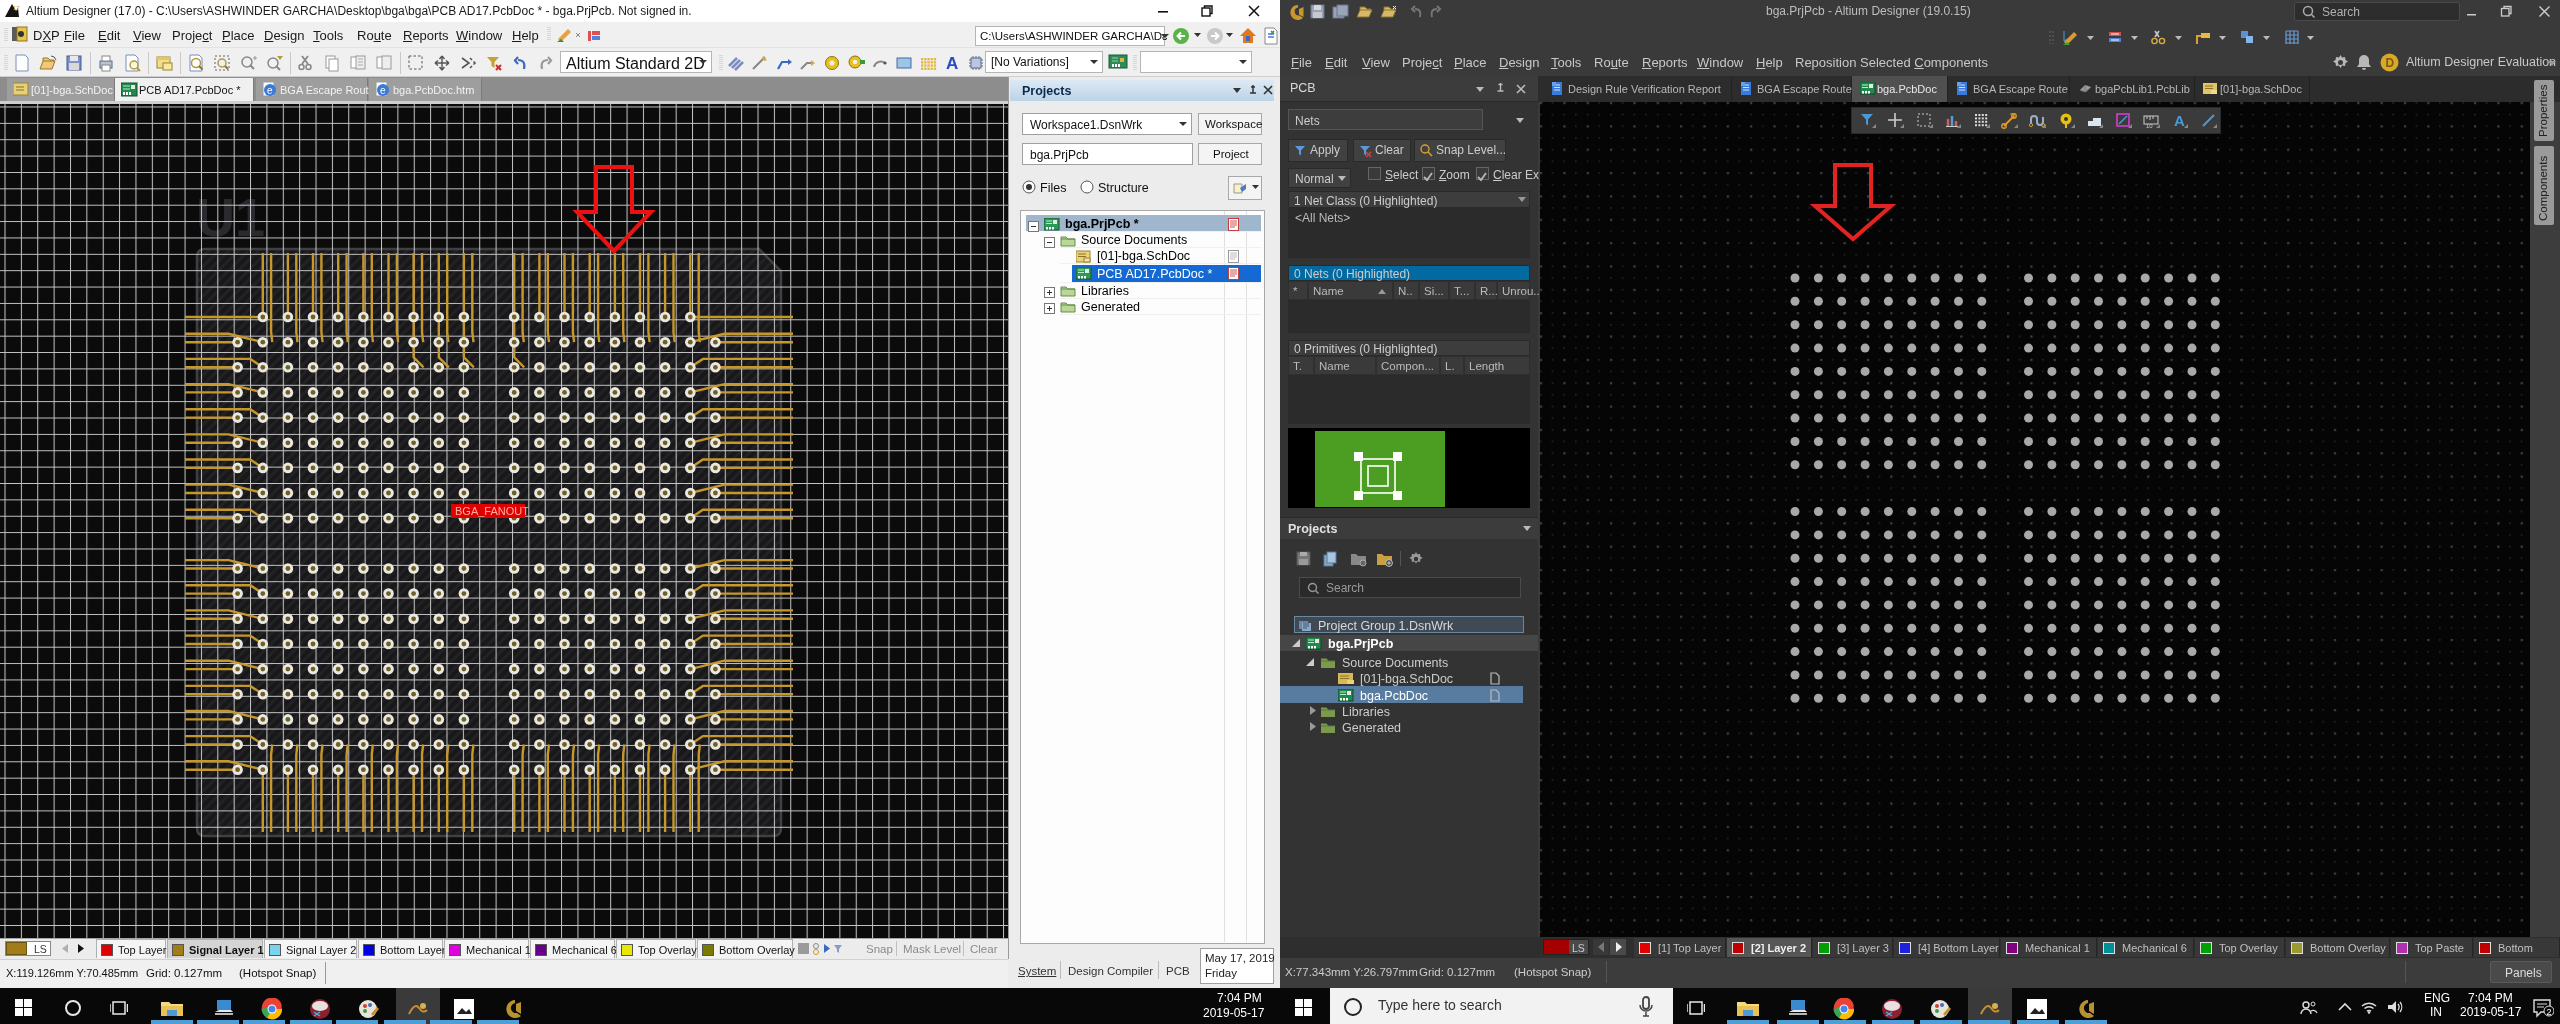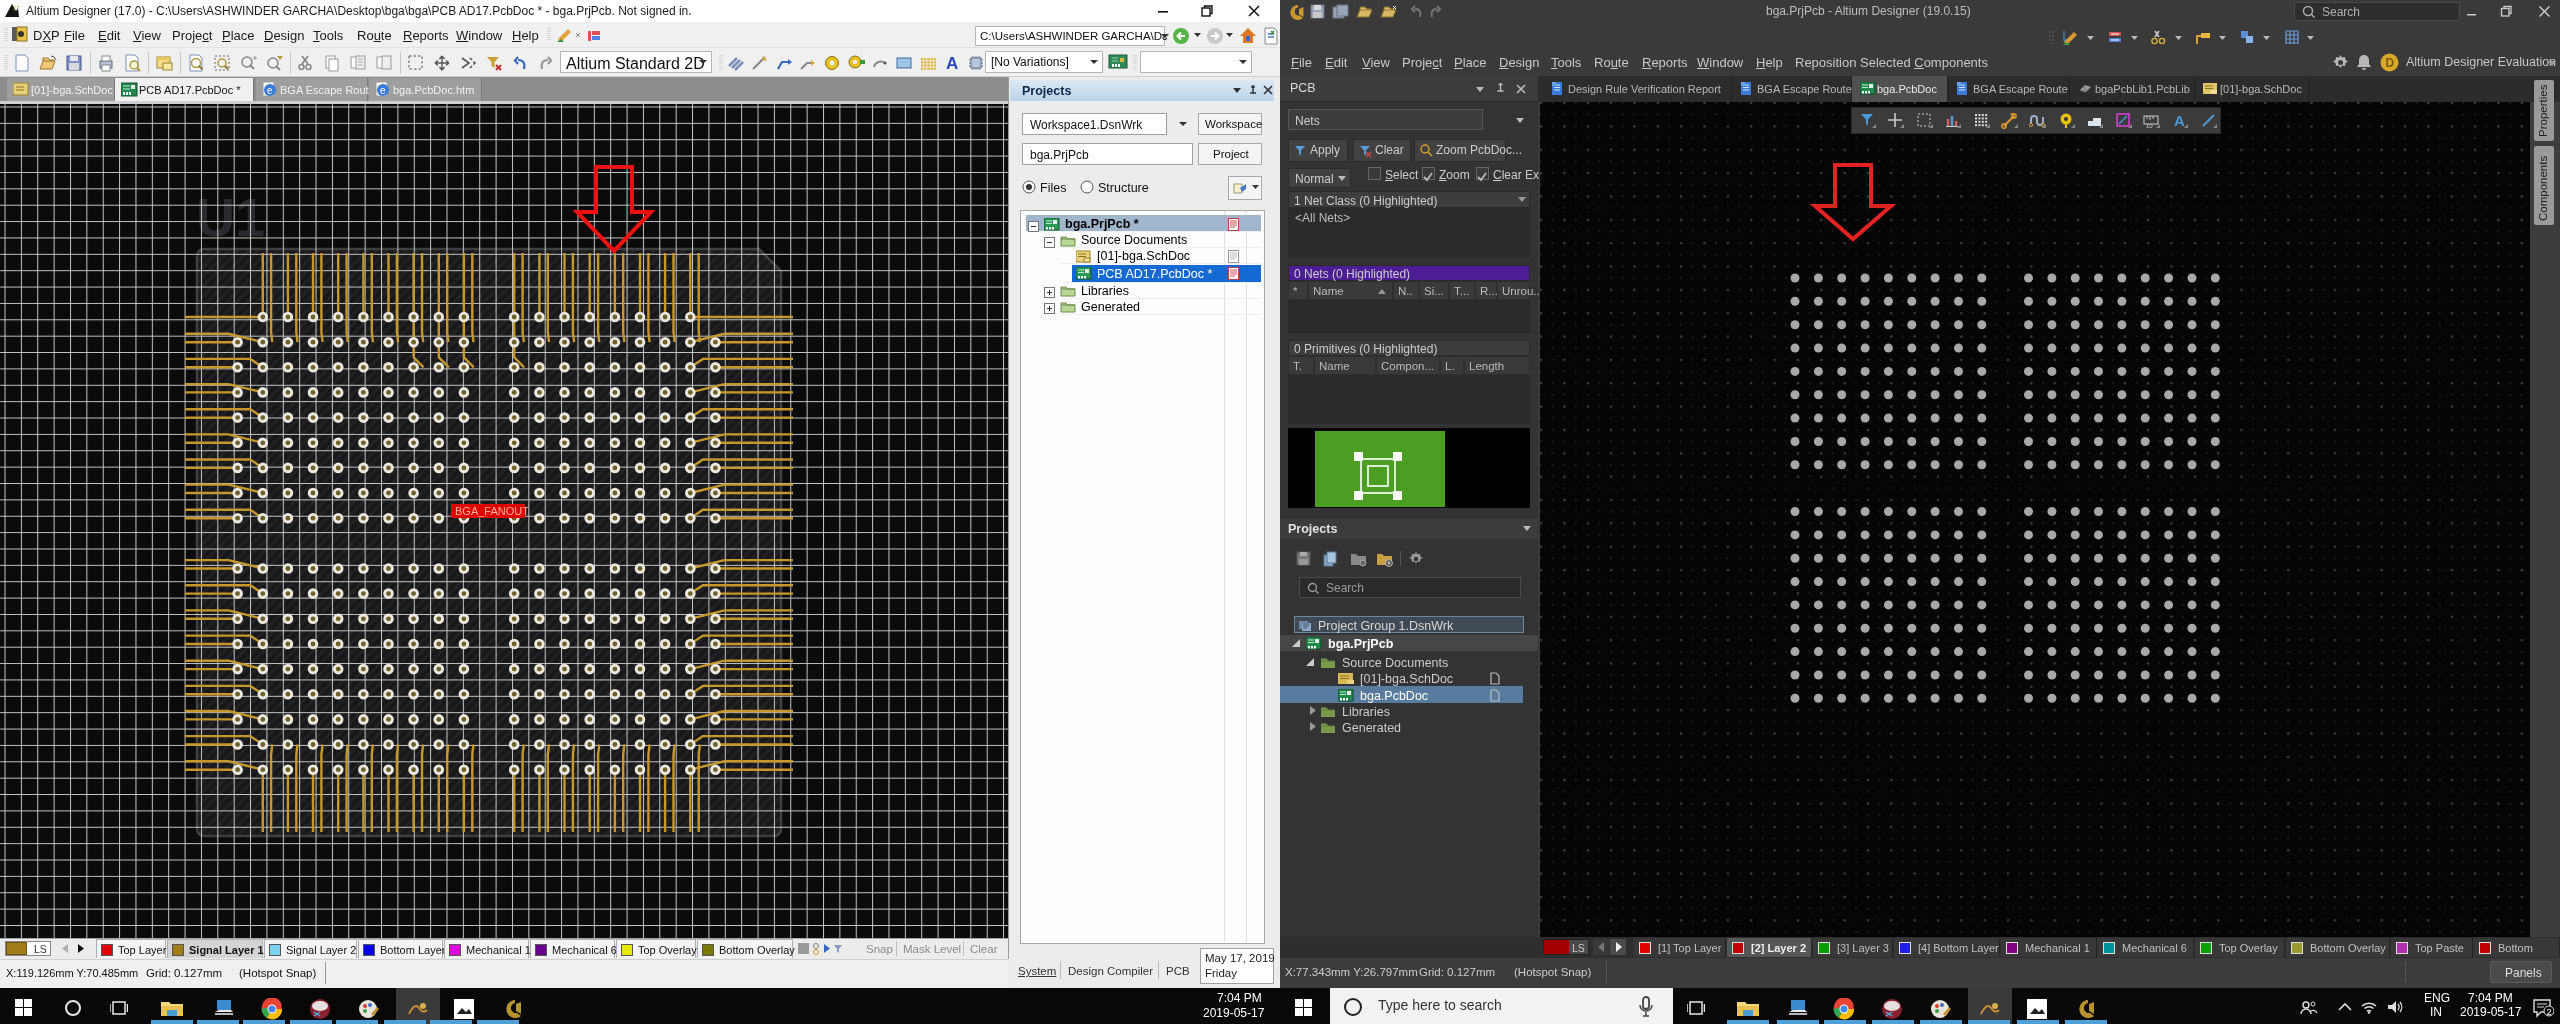--- a/index.html
+++ b/index.html
@@ -704,21 +704,21 @@
     </div>
 <svg class="abs" style="left:1233px;top:88px" width="9" height="7">
       <path d="M0 0 l4 5 4-5" fill="#333"></path>
     </svg>
 <svg class="abs" style="left:1248px;top:84px" width="10" height="13">
       <path d="M5 1 v8 M2 9 h6 M3 3 h4" stroke="#333" stroke-width="1.5"></path>
     </svg>
 <svg class="abs" style="left:1263px;top:85px" width="10" height="10">
       <path d="M1 1 l8 8 m0 -8 l-8 8" stroke="#333" stroke-width="1.6"></path>
     </svg>
-<div style="position:absolute;left:1022px;top:113px;width:145px;height:22px;background:#fff;border:1px solid #a0a0a0;">
+<div style="position:absolute;left:1022px;top:113px;width:170px;height:22px;background:#fff;border:1px solid #a0a0a0;">
       <div style="position:absolute;left:7px;top:5px;font-size:12px;color:#111;font-weight:normal;white-space:nowrap;line-height:1;">Workspace1.DsnWrk</div>
     </div>
 <svg class="abs" style="left:1178px;top:121px" width="10" height="8">
       <path d="M1 1 l4 4 4-4" fill="#333"></path>
     </svg>
 <div style="position:absolute;left:1198px;top:113px;width:64px;height:22px;background:#f4f4f4;border:1px solid #a8a8a8;">
       <div style="position:absolute;left:6px;top:5px;font-size:11.5px;color:#111;font-weight:normal;white-space:nowrap;line-height:1;">Workspace</div>
     </div>
 <div style="position:absolute;left:1022px;top:143px;width:171px;height:22px;background:#fff;border:1px solid #a0a0a0;">
       <div style="position:absolute;left:7px;top:5px;font-size:12px;color:#111;font-weight:normal;white-space:nowrap;line-height:1;">bga.PrjPcb</div>
@@ -1192,21 +1192,21 @@
         <path d="M1 1 h10 l-4 4.5 v5 l-2 -1.5 v-3.5 z" fill="#5a9ad8"></path>
         <path d="M7 7 l5 5 m0 -5 l-5 5" stroke="#d04040" stroke-width="1.6"></path>
       </svg>
       <div style="position:absolute;left:21px;top:4px;font-size:12px;color:#ccc;font-weight:normal;white-space:nowrap;line-height:1;">Clear</div>
     </div>
 <div style="position:absolute;left:134px;top:139px;width:92px;height:23px;background:#414141;border:1px solid #2a2a2a;">
       <svg width="13" height="13" style="position:absolute;left:5px;top:4px">
         <circle cx="5" cy="5" r="4" fill="none" stroke="#d8a030" stroke-width="1.4"></circle>
         <path d="M8 8 l4 4" stroke="#d8a030" stroke-width="1.6"></path>
       </svg>
-      <div style="position:absolute;left:21px;top:4px;font-size:12px;color:#ccc;font-weight:normal;white-space:nowrap;line-height:1;">Zoom PcbDoc...</div>
+      <div style="position:absolute;left:21px;top:4px;font-size:12px;color:#ccc;font-weight:normal;white-space:nowrap;line-height:1;">Snap Level...</div>
     </div>
 <div style="position:absolute;left:8px;top:168px;width:63px;height:20px;background:#414141;border:1px solid #2a2a2a;">
       <div style="position:absolute;left:6px;top:4px;font-size:12px;color:#ccc;font-weight:normal;white-space:nowrap;line-height:1;">Normal</div>
     </div>
 <svg class="abs" style="left:58px;top:176px" width="9" height="6">
       <path d="M0 0 l4 5 4 -5" fill="#bbb"></path>
     </svg>
 <div style="position:absolute;left:88px;top:167px;width:13px;height:13px;background:#3a3a3a;border:1px solid #666;"></div>
 <div style="position:absolute;left:105px;top:169px;font-size:12px;color:#ccc;font-weight:normal;white-space:nowrap;line-height:1;"><u>S</u>elect</div>
 <div style="position:absolute;left:142px;top:167px;width:13px;height:13px;background:#3a3a3a;border:1px solid #666;"><svg width="11" height="10">
@@ -1219,21 +1219,21 @@
 <div style="position:absolute;left:213px;top:169px;font-size:12px;color:#ccc;font-weight:normal;white-space:nowrap;line-height:1;"><u>C</u>lear Ex</div>
 <div style="position:absolute;left:8px;top:191px;width:242px;height:17px;background:#3d3d3d;border:1px solid #2a2a2a;">
       <div style="position:absolute;left:5px;top:3px;font-size:12px;color:#ccc;font-weight:normal;white-space:nowrap;line-height:1;">1 Net Class (0 Highlighted)</div>
     </div>
 <svg class="abs" style="left:238px;top:197px" width="9" height="6">
       <path d="M0 0 l4 5 4 -5" fill="#999"></path>
     </svg>
 <div style="position:absolute;left:8px;top:208px;width:242px;height:50px;background:#2b2b2b;border:1px solid #2a2a2a;">
       <div style="position:absolute;left:6px;top:3px;font-size:12px;color:#bbb;font-weight:normal;white-space:nowrap;line-height:1;">&lt;All Nets&gt;</div>
     </div>
-<div style="position:absolute;left:8px;top:265px;width:242px;height:16px;background:#4c1d95;border:1px solid #2a2a2a;">
+<div style="position:absolute;left:8px;top:265px;width:242px;height:16px;background:#0369a1;border:1px solid #2a2a2a;">
       <div style="position:absolute;left:5px;top:2px;font-size:12px;color:#ccc;font-weight:normal;white-space:nowrap;line-height:1;">0 Nets (0 Highlighted)</div>
     </div>
 <div style="position:absolute;left:8px;top:281px;width:20px;height:19px;background:#3a3a3a;border:1px solid #2f2f2f;">
       <div style="position:absolute;left:4px;top:4px;font-size:11.5px;color:#bbb;font-weight:normal;white-space:nowrap;line-height:1;">*</div>
     </div>
 <div style="position:absolute;left:28px;top:281px;width:85px;height:19px;background:#3a3a3a;border:1px solid #2f2f2f;">
       <div style="position:absolute;left:4px;top:4px;font-size:11.5px;color:#bbb;font-weight:normal;white-space:nowrap;line-height:1;">Name</div>
     </div>
 <div style="position:absolute;left:113px;top:281px;width:26px;height:19px;background:#3a3a3a;border:1px solid #2f2f2f;">
       <div style="position:absolute;left:4px;top:4px;font-size:11.5px;color:#bbb;font-weight:normal;white-space:nowrap;line-height:1;">N..</div>

